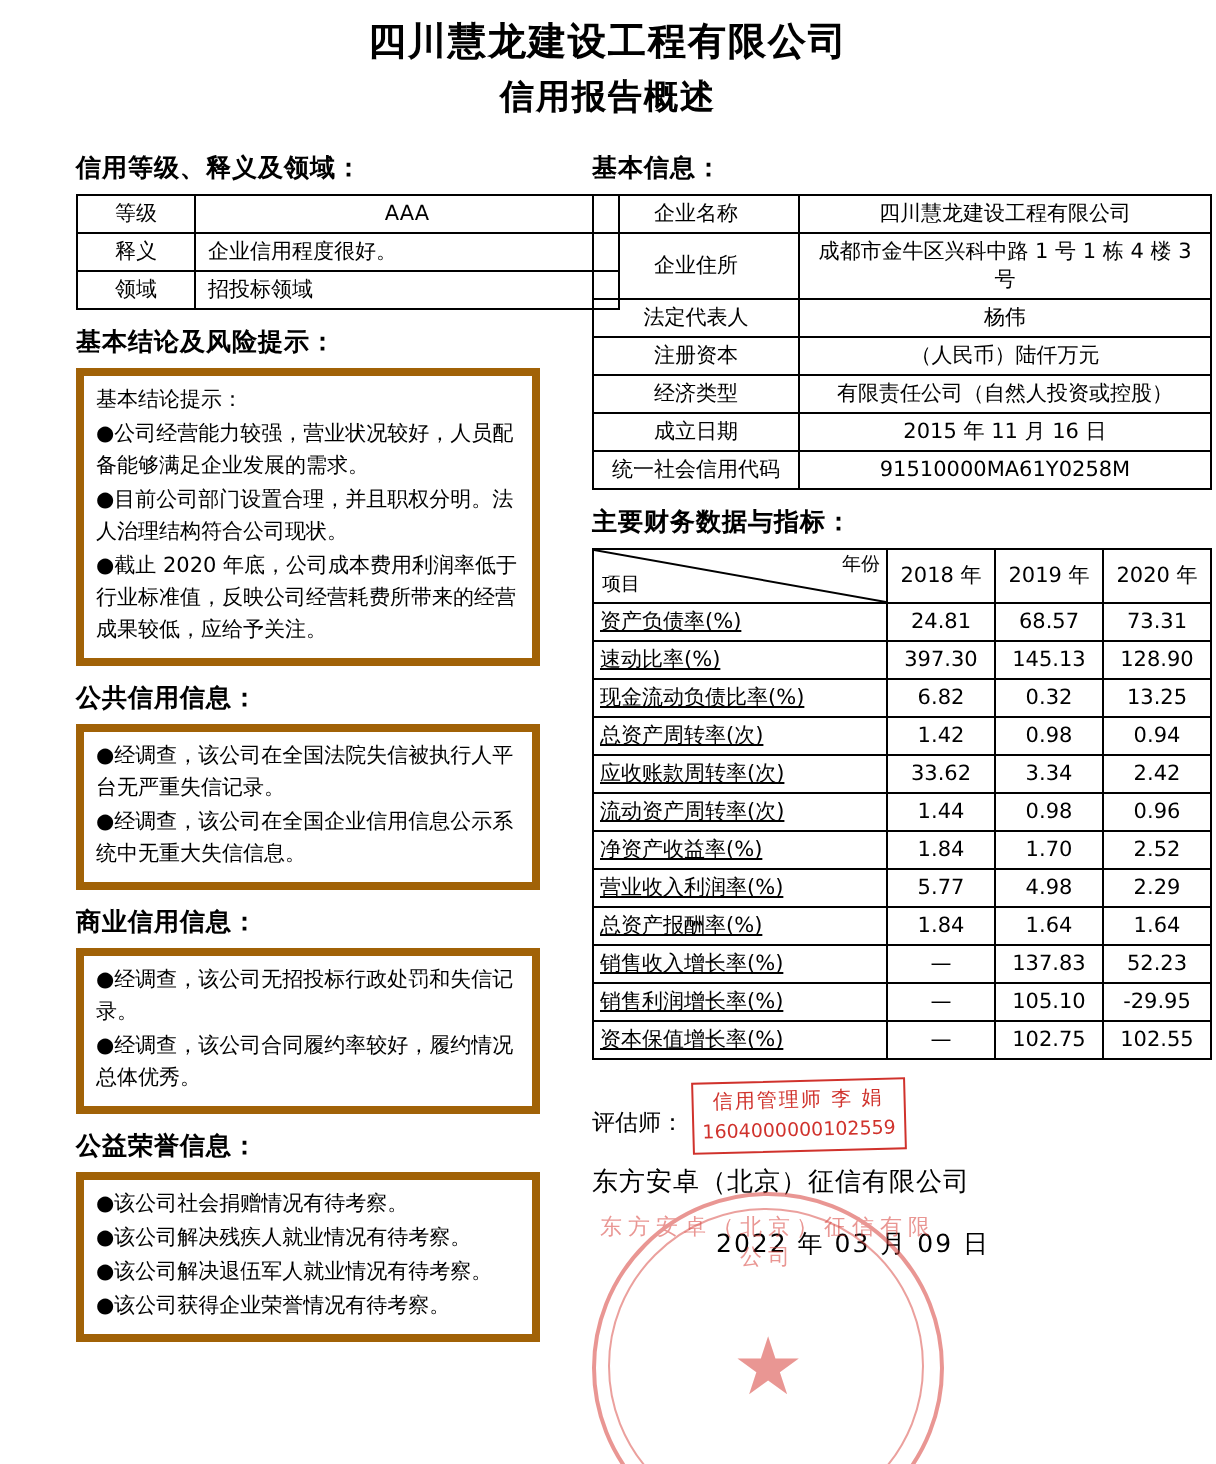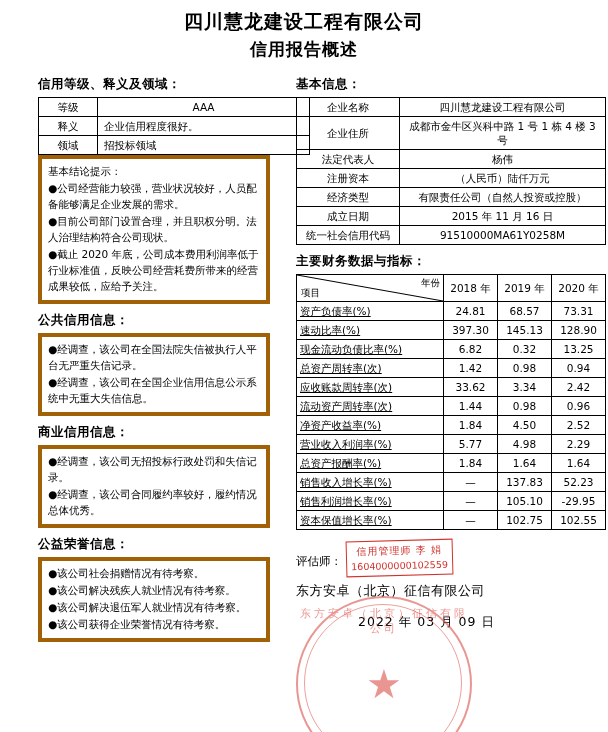--- a/index.html
+++ b/index.html
@@ -132,20 +132,21 @@
           <td class="k">释义</td>
           <td class="v left">企业信用程度很好。</td>
         </tr>
         <tr>
           <td class="k">领域</td>
           <td class="v left">招投标领域</td>
         </tr>
       </tbody>
         </table>
 
+      <div class="section-head">基本结论及风险提示：</div>
       <div class="note-box">
         <p class="sub-head">基本结论提示：</p>
         <p>●公司经营能力较强，营业状况较好，人员配备能够满足企业发展的需求。</p>
         <p>●目前公司部门设置合理，并且职权分明。法人治理结构符合公司现状。</p>
         <p>●截止 2020 年底，公司成本费用利润率低于行业标准值，反映公司经营耗费所带来的经营成果较低，应给予关注。</p>
       </div>
 
       <div class="section-head">公共信用信息：</div>
       <div class="note-box">
         <p>●经调查，该公司在全国法院失信被执行人平台无严重失信记录。</p>
@@ -251,21 +252,21 @@
         </tr>
         <tr>
           <td class="item">流动资产周转率(次)</td>
           <td>1.44</td>
           <td>0.98</td>
           <td>0.96</td>
         </tr>
         <tr>
           <td class="item">净资产收益率(%)</td>
           <td>1.84</td>
-          <td>4.50</td>
+          <td>1.70</td>
           <td>2.52</td>
         </tr>
         <tr>
           <td class="item">营业收入利润率(%)</td>
           <td>5.77</td>
           <td>4.98</td>
           <td>2.29</td>
         </tr>
         <tr>
           <td class="item">总资产报酬率(%)</td>

